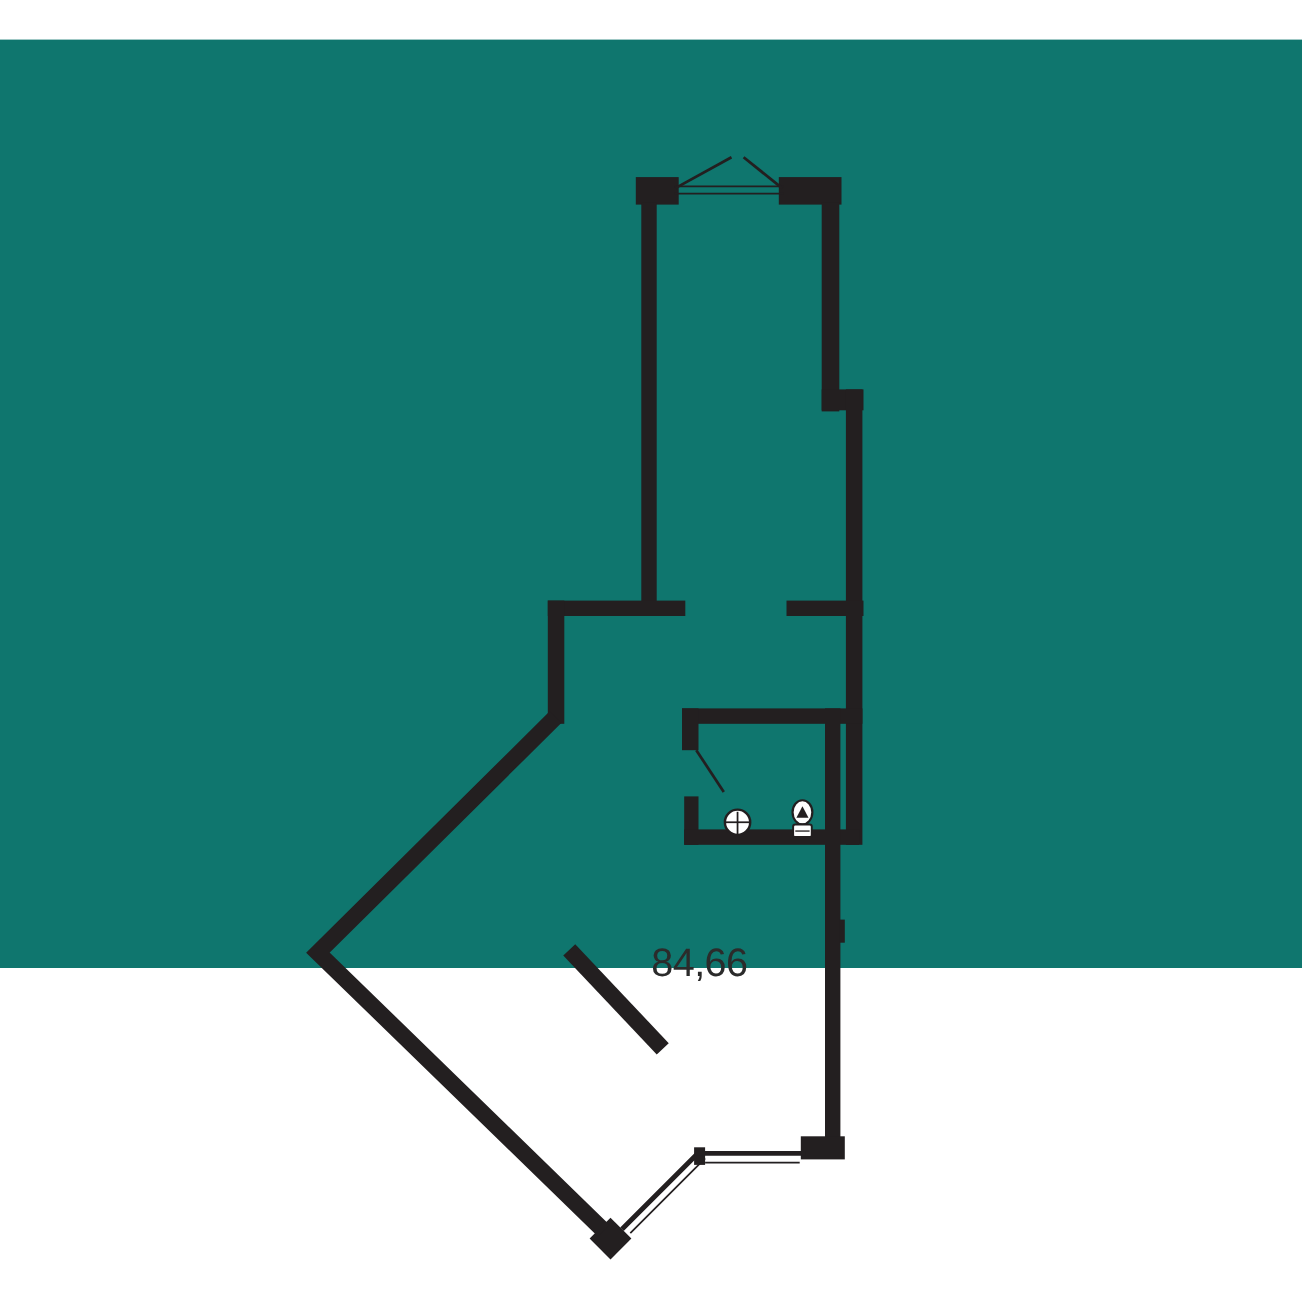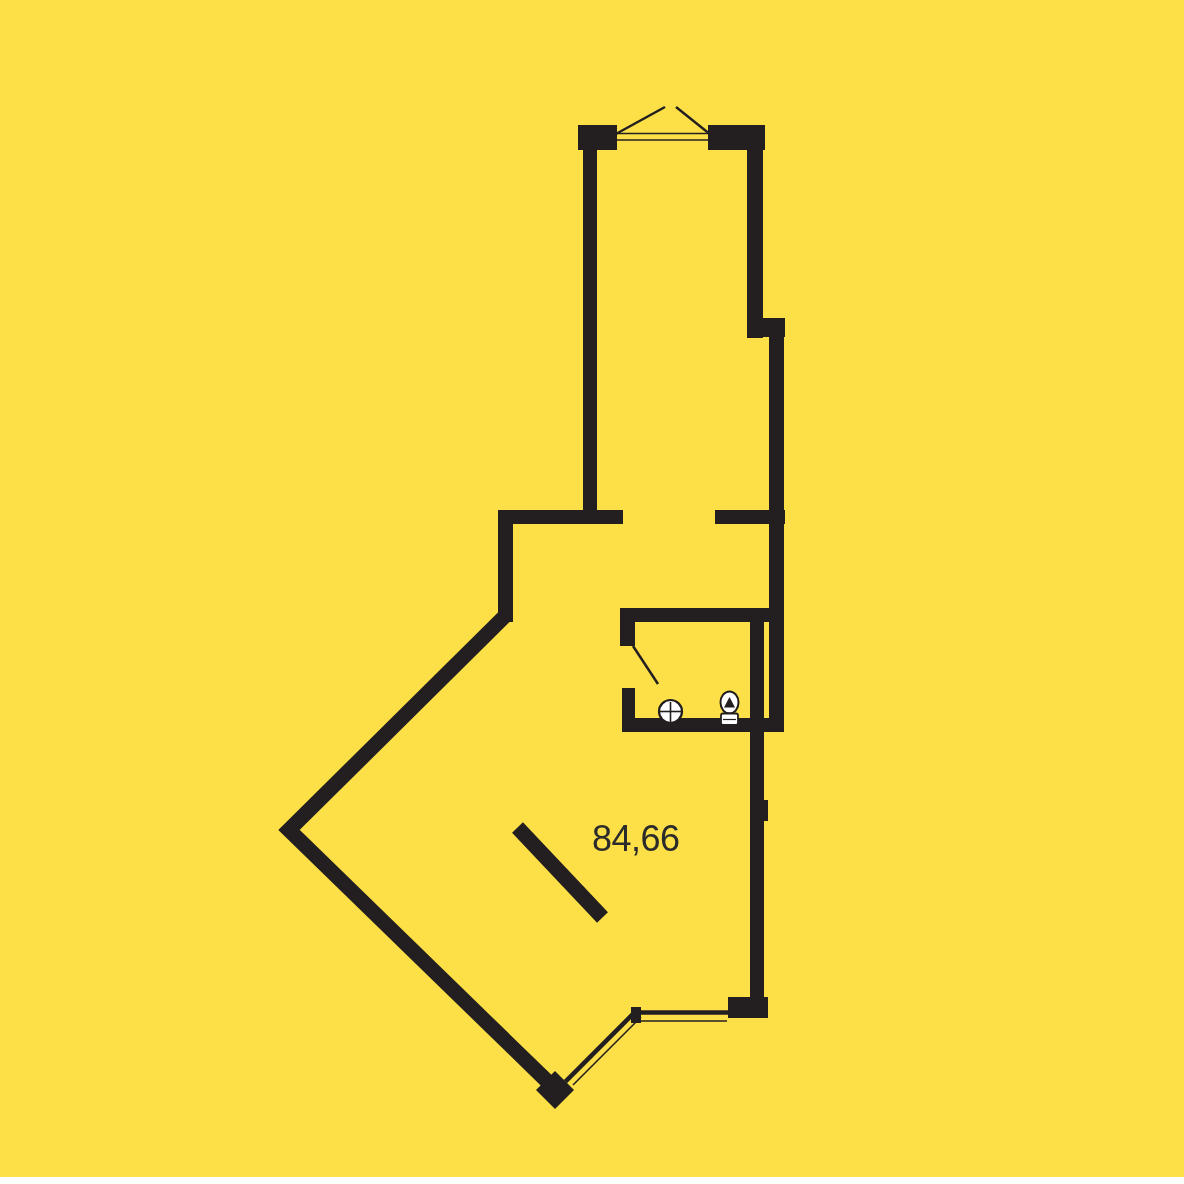--- a/index.html
+++ b/index.html
@@ -4,22 +4,23 @@
 <style>
   html, body { margin: 0; padding: 0; }
   body {
     width: 1184px; height: 1184px;
     background: #ffffff;
     font-family: "Liberation Sans", sans-serif;
     overflow: hidden;
   }
   .canvas {
     position: relative;
-    width: 1184px; height: 1177px;
-    background: #fde047;
+    width: 1184px; height: 844px;
+    background: #0f766e;
+    margin-top: 36px;
   }
   svg.plan { position: absolute; inset: 0; display: block; }
   .area-label {
     font-family: "Liberation Sans", sans-serif;
     font-size: 36px;
     letter-spacing: -0.5px;
     font-weight: 400;
   }
 </style>
 </head>

